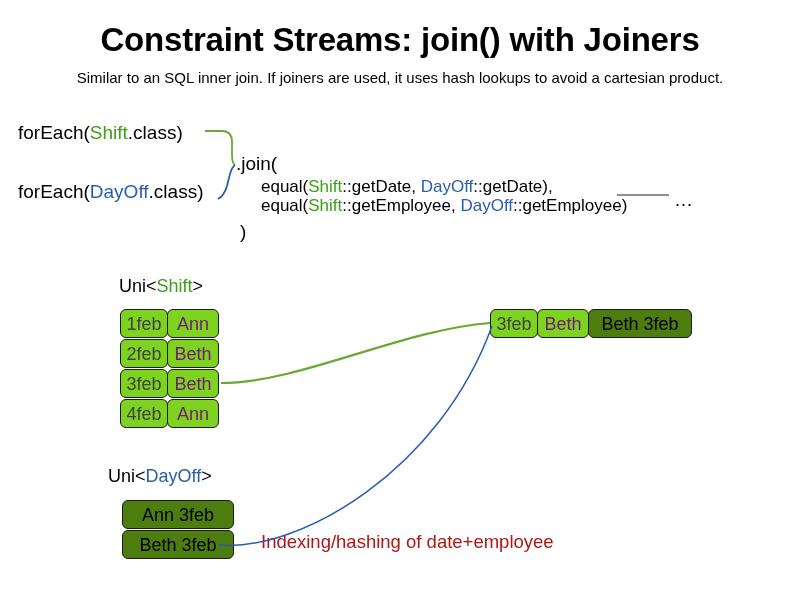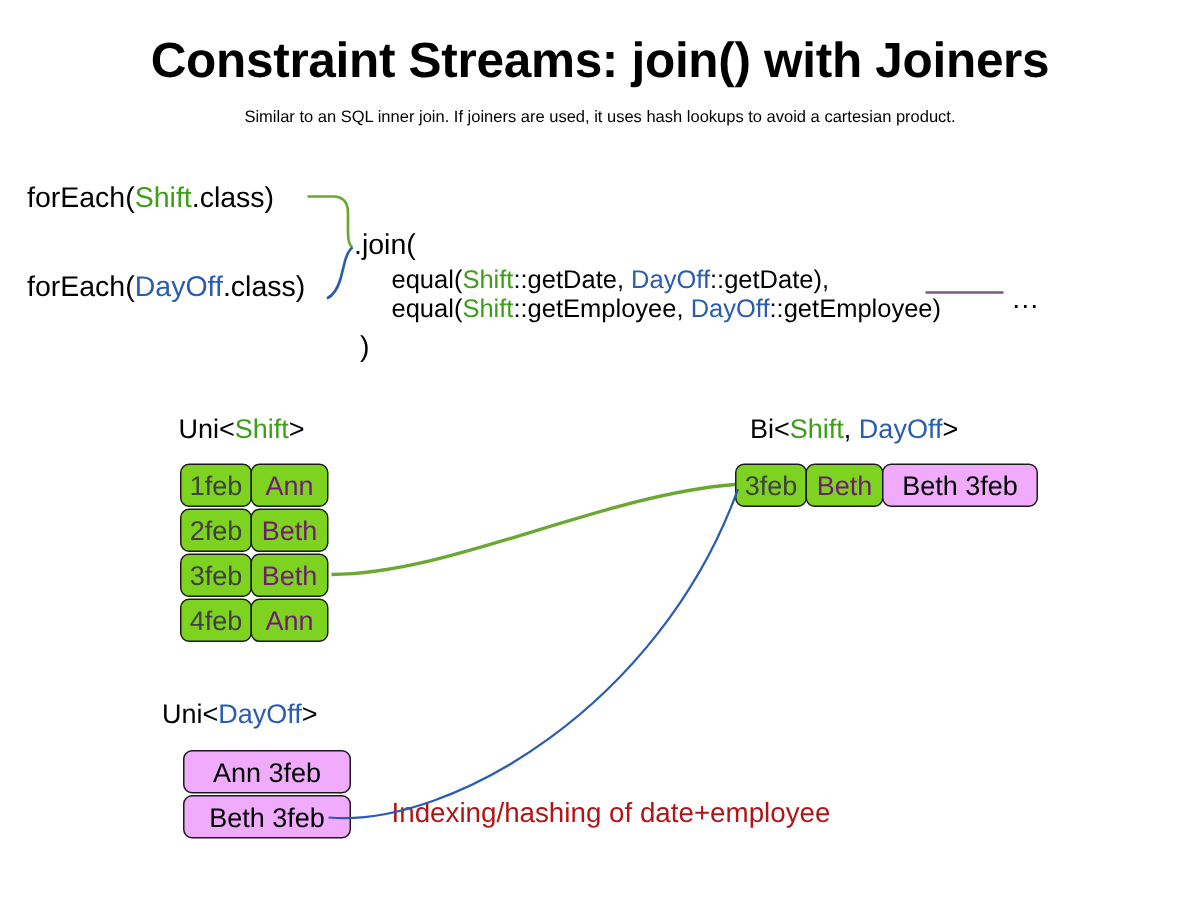--- a/index.html
+++ b/index.html
@@ -34,21 +34,21 @@
     font-weight: bold;
     letter-spacing: -0.2px;
     white-space: nowrap;
   }
   #slide-subtitle {
     position: absolute;
     left: 0;
     top: 69px;
     width: 800px;
     text-align: center;
-    font-size: 11px;
+    font-size: 15px;
     line-height: 18px;
     white-space: nowrap;
   }
 
   
   .code-line {
     position: absolute;
     font-size: 19px;
     line-height: 24px;
     white-space: nowrap;
@@ -100,21 +100,21 @@
     border-radius: 6px;
     display: flex;
     align-items: center;
     justify-content: center;
     font-size: 18px;
     line-height: 18px;
     white-space: nowrap;
     height: 29px;
   }
   .cell-green { background: #7ed321; }
-  .cell-blue  { background: #f0abfc; }
+  .cell-blue  { background: #4d7c0f; }
   .cell-date  { color: #404040; }
   .cell-name  { color: #701a75; }
   .cell-plain { color: #000000; }
 
   
   #shift-rows { position: absolute; left: 120px; top: 309px; }
   #shift-rows .tuple { position: relative; margin-bottom: 1px; }
   #shift-rows .cell-date { width: 48px; }
   #shift-rows .cell-name { width: 52px; margin-left: -1px; }
 
@@ -178,23 +178,20 @@
   </div>
 
   <div class="code-line" id="join-close">)</div>
 
   <div id="ellipsis">…</div>
 
   <div class="stream-heading" id="heading-uni-shift">
     <span>Uni&lt;</span><span style="color:#3d9e17">Shift</span><span>&gt;</span>
   </div>
 
-  <div class="stream-heading" id="heading-bi">
-    <span>Bi&lt;</span><span style="color:#3d9e17">Shift</span><span>, </span><span style="color:#2a5db0">DayOff</span><span>&gt;</span>
-  </div>
 
   <div class="stream-heading" id="heading-uni-dayoff">
     <span>Uni&lt;</span><span style="color:#2a5db0">DayOff</span><span>&gt;</span>
   </div>
 
   <div id="shift-rows">
     <div class="tuple">
       <div class="cell cell-green cell-date">1feb</div>
       <div class="cell cell-green cell-name">Ann</div>
     </div>

